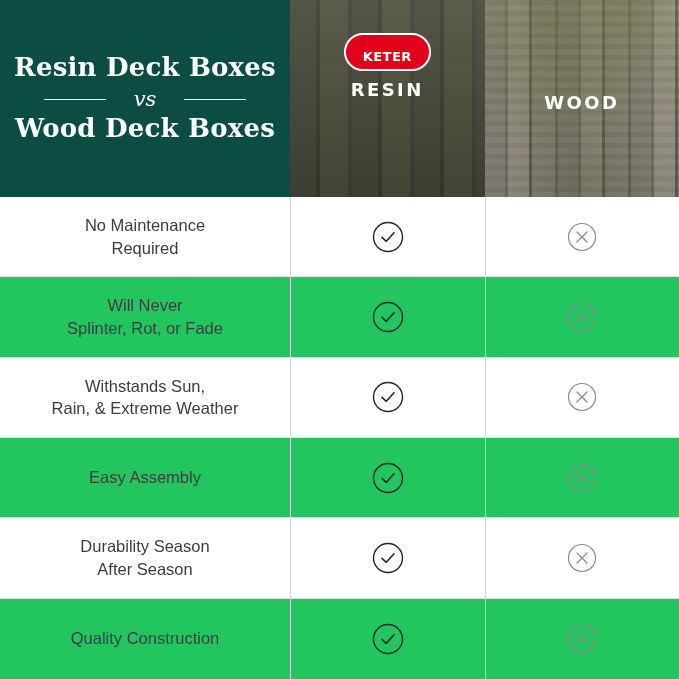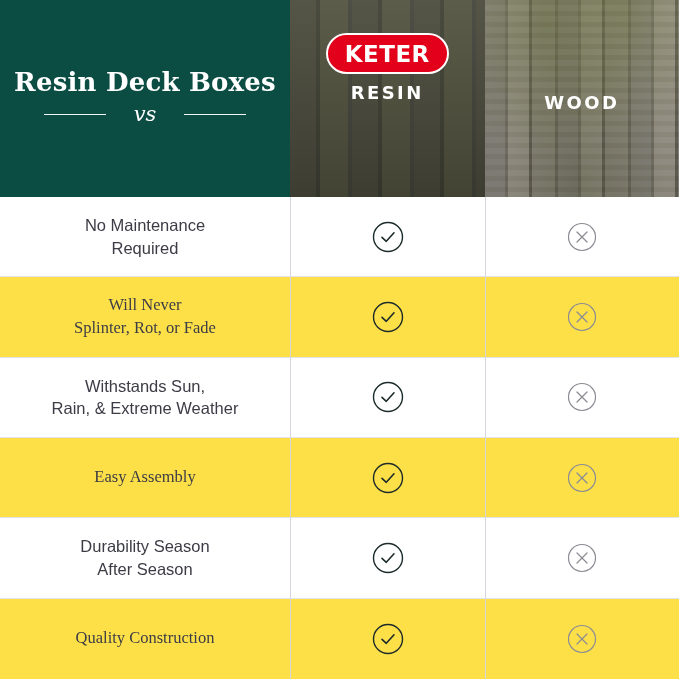--- a/index.html
+++ b/index.html
@@ -139,23 +139,23 @@
     background: linear-gradient(to bottom, rgba(0,0,0,0.10), rgba(0,0,0,0.22));
   }
 
   .brand-badge {
     position: relative;
     z-index: 2;
     margin-top: 33px;
     background: #e2001a;
     color: #ffffff;
     border-radius: 999px;
-    padding: 8px 17px 6px 17px;
+    padding: 15px 17px 6px 17px;
     font-weight: bold;
-    font-size: 23px;
+    font-size: 13px;
     letter-spacing: 0.5px;
     border: 2px solid #ffffff;
     font-family: "DejaVu Sans", sans-serif;
     line-height: 1;
   }
 
   .col-label {
     position: relative;
     z-index: 2;
     color: #ffffff;
@@ -172,21 +172,21 @@
     flex: 1 1 auto;
     display: flex;
     flex-direction: column;
   }
   .row {
     flex: 1 1 0;
     display: flex;
     align-items: stretch;
   }
   .row.odd  { background: #ffffff; }
-  .row.even { background: #fde047; font-family: Liberation Serif, serif; }
+  .row.even { background: #22c55e; }
 
   .feature-cell {
     width: 290px;
     flex: 0 0 290px;
     display: flex;
     align-items: center;
     justify-content: center;
     text-align: center;
     color: #3c3c46;
     font-size: 16.5px;
@@ -218,20 +218,21 @@
 
   <div class="header-row">
 
     <div class="header-title-cell">
       <div class="header-title-line">Resin Deck Boxes</div>
       <div class="vs-wrap">
         <div class="vs-rule"></div>
         <div class="vs-text">vs</div>
         <div class="vs-rule"></div>
       </div>
+      <div class="header-title-line">Wood Deck Boxes</div>
     </div>
 
     <div class="header-col">
       <div class="resin-bg"></div>
       <div class="brand-badge">KETER</div>
       <div class="col-label resin">RESIN</div>
     </div>
 
     <div class="header-col">
       <div class="wood-bg"></div>

